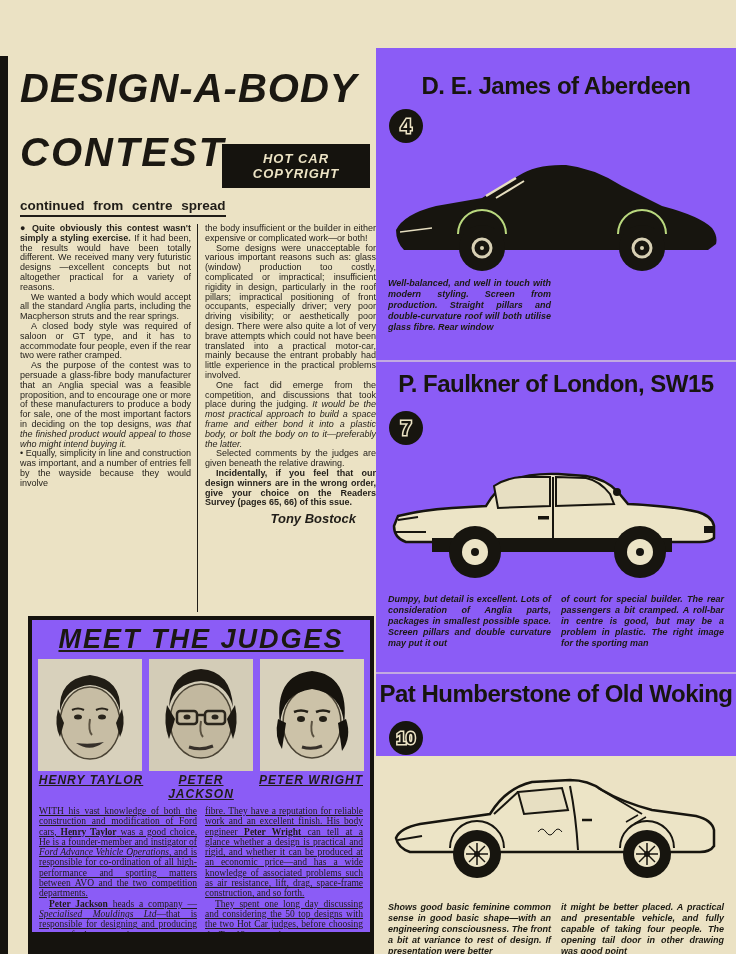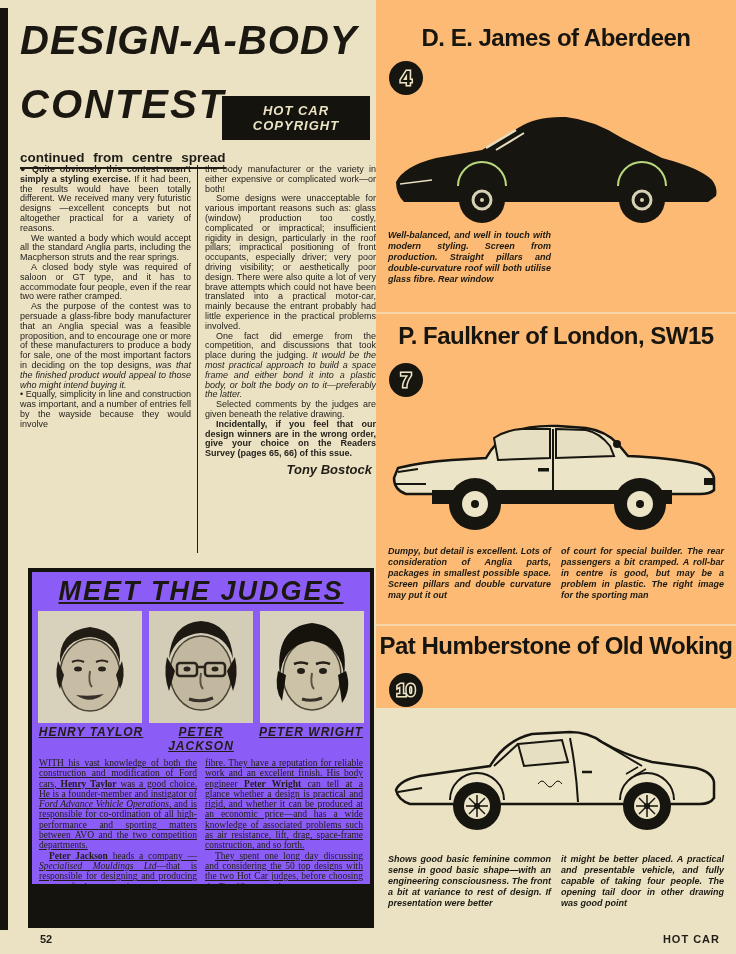--- a/index.html
+++ b/index.html
@@ -1,45 +1,45 @@
 <!DOCTYPE html>
 <html><head>
 <meta charset="utf-8">
 <style>
   html,body{margin:0;padding:0;}
   body{width:736px;height:954px;position:relative;background:#ebe2c4;
        font-family:"Liberation Sans",sans-serif;color:#201d18;overflow:hidden;}
-  .abs{position:absolute;}
+  .abs{position:absolute;margin-top:48px;}
 
   
   .edge-bar{left:0;top:8px;width:8px;height:922px;background:#15130e;}
 
   
   .title1{left:20px;top:18px;font-size:40px;font-weight:bold;font-style:italic;
           letter-spacing:1px;color:#1b1812;}
   .title2{left:20px;top:82px;font-size:40px;font-weight:bold;font-style:italic;
           letter-spacing:2px;color:#1b1812;}
   .copy-badge{left:222px;top:96px;width:148px;height:44px;background:#15130e;
           display:flex;flex-direction:column;align-items:center;justify-content:center;}
   .copy-badge span{color:#ece3c4;font-weight:bold;font-style:italic;font-size:13px;
           letter-spacing:1px;line-height:15px;}
   .continued{left:20px;top:150px;font-size:13.5px;font-weight:bold;
           border-bottom:2px solid #201d18;padding-bottom:2px;word-spacing:5px;text-align:center;}
 
   
-  .article{left:20px;top:165px;width:356px;height:388px;display:flex;overflow:hidden;}
+  .article{left:20px;top:176px;width:356px;height:388px;display:flex;overflow:hidden;}
   .acol{width:174px;font-size:9px;line-height:9.8px;text-align:justify;}
   .acol1{padding-right:6px;}
   .acol2{border-left:1px solid #201d18;padding-left:7px;}
   .acol p{margin:0;text-indent:11px;}
   .acol p.noindent{text-indent:0;}
   .b{font-weight:bold;}
   .i{font-style:italic;}
   .byline{margin-top:6px;text-align:right;font-weight:bold;font-style:italic;
-          font-size:13px;padding-right:4px;}
+          font-size:13px;padding-right:20px;}
 
   
   .judges-box{left:28px;top:568px;width:338px;height:352px;background:#8b5cf6;
           border:4px solid #15130e;text-decoration:underline;}
   .judges-title{margin:4px 0 2px 0;text-align:center;font-size:27px;font-weight:bold;
           font-style:italic;letter-spacing:2px;color:#1b1812;}
   .photo-row{display:flex;justify-content:space-between;padding:2px 6px 0 6px;}
   .photo{width:104px;height:112px;}
   .name-row{display:flex;justify-content:space-between;padding:2px 4px;}
   .jname{width:110px;text-align:center;font-weight:bold;font-style:italic;
@@ -49,21 +49,21 @@
           text-align:justify;}
   .jcol{width:50%;}
   .jcol1{padding-right:4px;}
   .jcol2{padding-left:4px;}
   .jcol p{margin:0;text-indent:10px;}
   .jcol p.noindent{text-indent:0;}
   .judges-black-band{position:absolute;left:0;bottom:0;width:100%;height:40px;
           background:#15130e;}
 
   
-  .green-panel{left:376px;top:0;width:360px;height:708px;background:#fdba74;}
+  .green-panel{left:376px;top:0;width:360px;height:708px;background:#8b5cf6;}
   .gp{position:absolute;}
   .entry-heading{left:0;width:100%;text-align:center;font-size:24px;font-weight:bold;
           letter-spacing:-0.5px;color:#17150f;}
   .badge{width:36px;height:36px;}
   .captions{left:12px;width:336px;display:flex;gap:10px;}
   .cap{width:163px;font-size:9px;font-weight:bold;font-style:italic;
           line-height:11px;text-align:justify;color:#1b1a12;}
   .sep{left:0;width:100%;height:2px;background:rgba(240,235,208,0.55);}
 
   
@@ -86,21 +86,21 @@
 
 <div class="abs article">
   <div class="acol acol1">
     <p class="noindent"><span class="b">● Quite obviously this contest wasn't simply a styling exercise.</span> <span>If it had been, the results would have been totally different. We received many very futuristic designs —excellent concepts but not altogether practical for a variety of reasons.</span></p>
     <p>We wanted a body which would accept all the standard Anglia parts, including the Macpherson struts and the rear springs.</p>
     <p>A closed body style was required of saloon or GT type, and it has to accommodate four people, even if the rear two were rather cramped.</p>
     <p><span>As the purpose of the contest was to persuade a glass-fibre body manufacturer that an Anglia special was a feasible proposition, and to encourage one or more of these manufacturers to produce a body for sale, one of the most important factors in deciding on the top designs, </span><span class="i">was that the finished product would appeal to those who might intend buying it.</span></p>
     <p class="noindent">• Equally, simplicity in line and construction was important, and a number of entries fell by the wayside because they would involve</p>
   </div>
   <div class="acol acol2">
-    <p class="noindent">the body manufacturer or the variety in either expensive or complicated work—or both!</p>
+    <p class="noindent">the body insufficient or the builder in either expensive or complicated work—or both!</p>
     <p>Some designs were unacceptable for various important reasons such as: glass (window) production too costly, complicated or impractical; insufficient rigidity in design, particularly in the roof pillars; impractical positioning of front occupants, especially driver; very poor driving visibility; or aesthetically poor design. There were also quite a lot of very brave attempts which could not have been translated into a practical motor-car, mainly because the entrant probably had little experience in the practical problems involved.</p>
     <p><span>One fact did emerge from the competition, and discussions that took place during the judging. </span><span class="i">It would be the most practical approach to build a space frame and either bond it into a plastic body, or bolt the body on to it—preferably the latter.</span></p>
     <p>Selected comments by the judges are given beneath the relative drawing.</p>
     <p class="b">Incidentally, if you feel that our design winners are in the wrong order, give your choice on the Readers Survey (pages 65, 66) of this ssue.</p>
     <div class="byline">Tony Bostock</div>
   </div>
 </div>
 
 <div class="abs judges-box">
   <div class="judges-title">MEET THE JUDGES</div>

